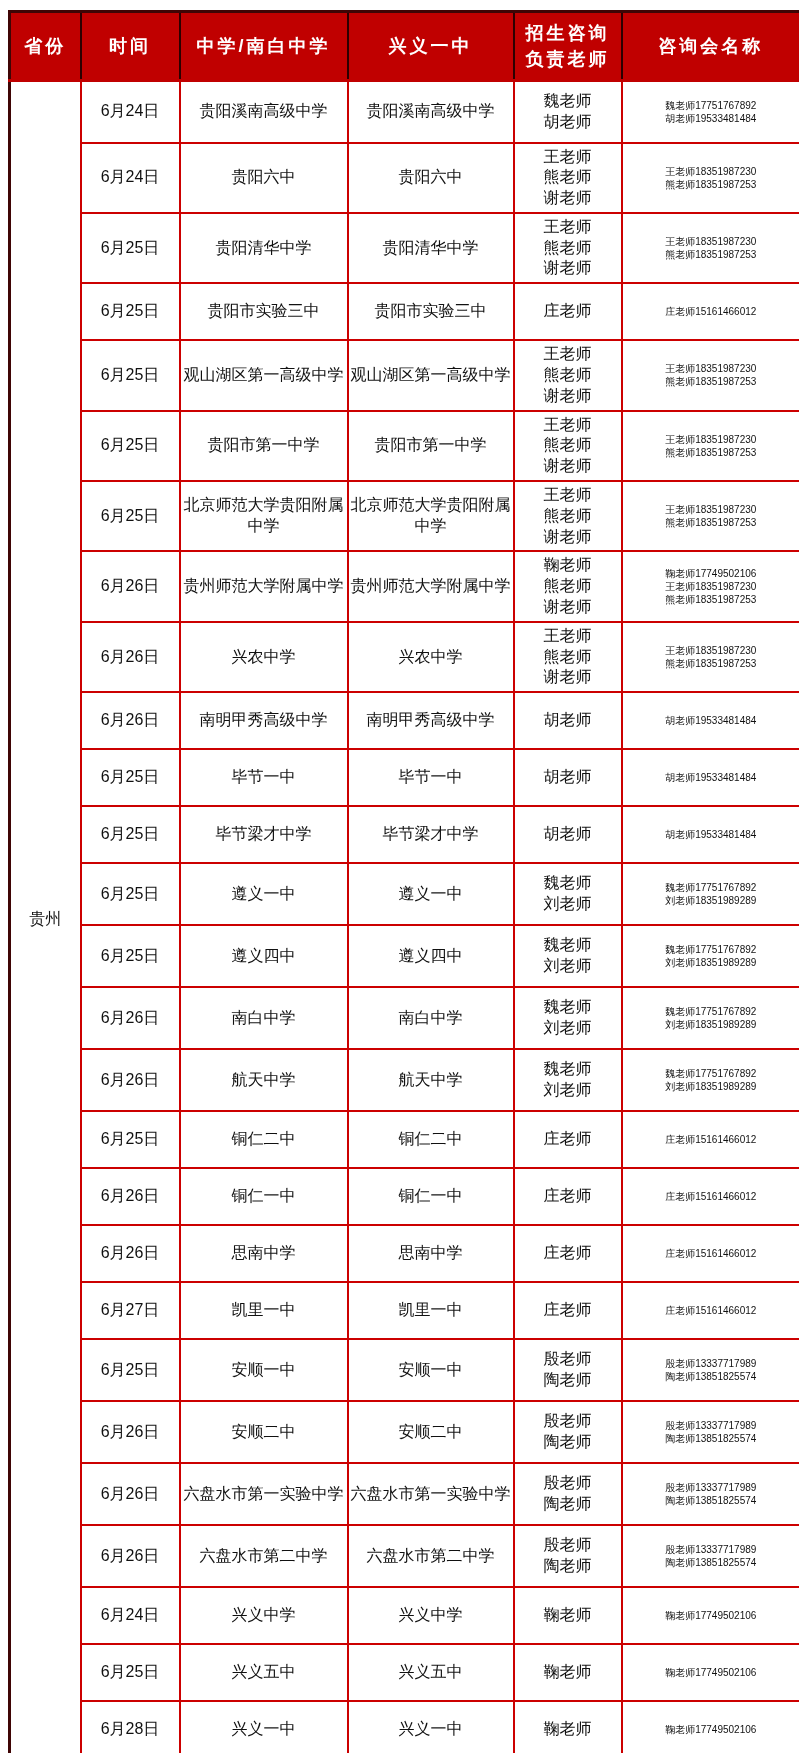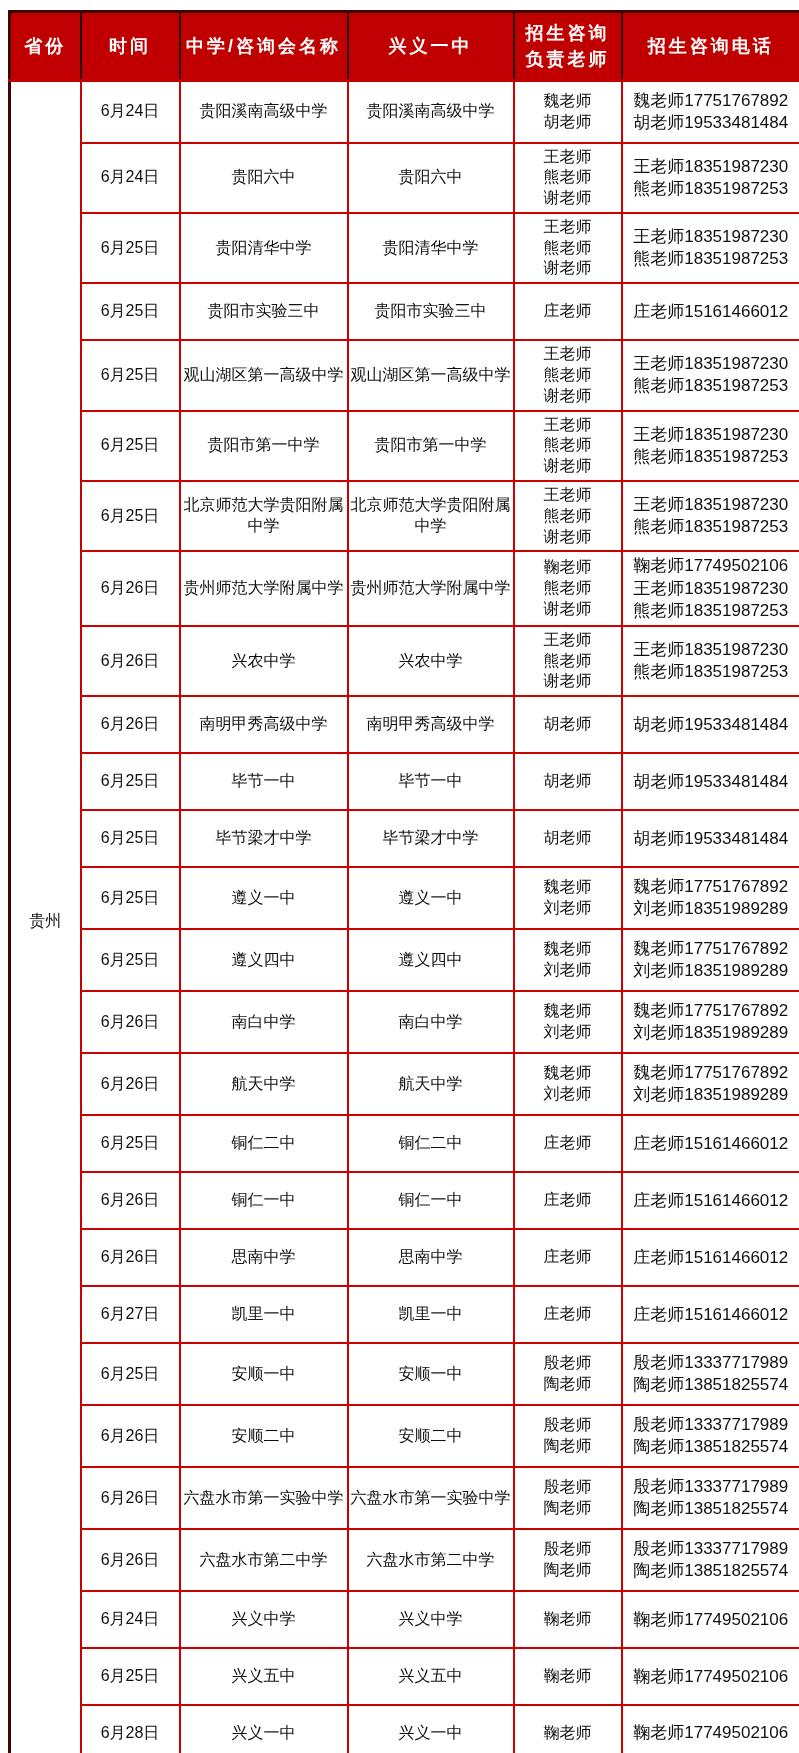--- a/index.html
+++ b/index.html
@@ -50,45 +50,45 @@
     font-size: 16px;
     line-height: 1.3;
     white-space: pre-line;
     padding: 3px 2px;
     word-break: break-all;
   }
   tbody tr.rh1 { height: 57px; }
   tbody tr.rh2 { height: 62px; }
   tbody tr.rh3 { height: 68px; }
   td.province-cell { font-size: 16px; color: #111111; }
-  td.phones-cell { font-size: 17px; }
+  td.phones-cell { font-size: 10px; }
   td.teachers-cell { line-height: 1.3; }
 </style>
 </head>
 <body>
 
 <div class="page">
   <table class="schedule">
     <colgroup>
       <col style="width:71px">
       <col style="width:99px">
       <col style="width:168px">
       <col style="width:166px">
       <col style="width:108px">
       <col style="width:179px">
     </colgroup>
     <thead>
       <tr>
         <th>省份</th>
         <th>时间</th>
-        <th>中学/咨询会名称</th>
+        <th>中学/南白中学</th>
         <th>兴义一中</th>
         <th>招生咨询
 负责老师</th>
-        <th>招生咨询电话</th>
+        <th>咨询会名称</th>
       </tr>
     </thead>
     <tbody id="schedule-body">
         <tr class="rh2">
           <td rowspan="27" class="province-cell">贵州</td>
           <td class="date-cell">6月24日</td>
           <td class="school-cell">贵阳溪南高级中学</td>
           <td class="address-cell">贵阳溪南高级中学</td>
           <td class="teachers-cell">魏老师
 胡老师</td>

